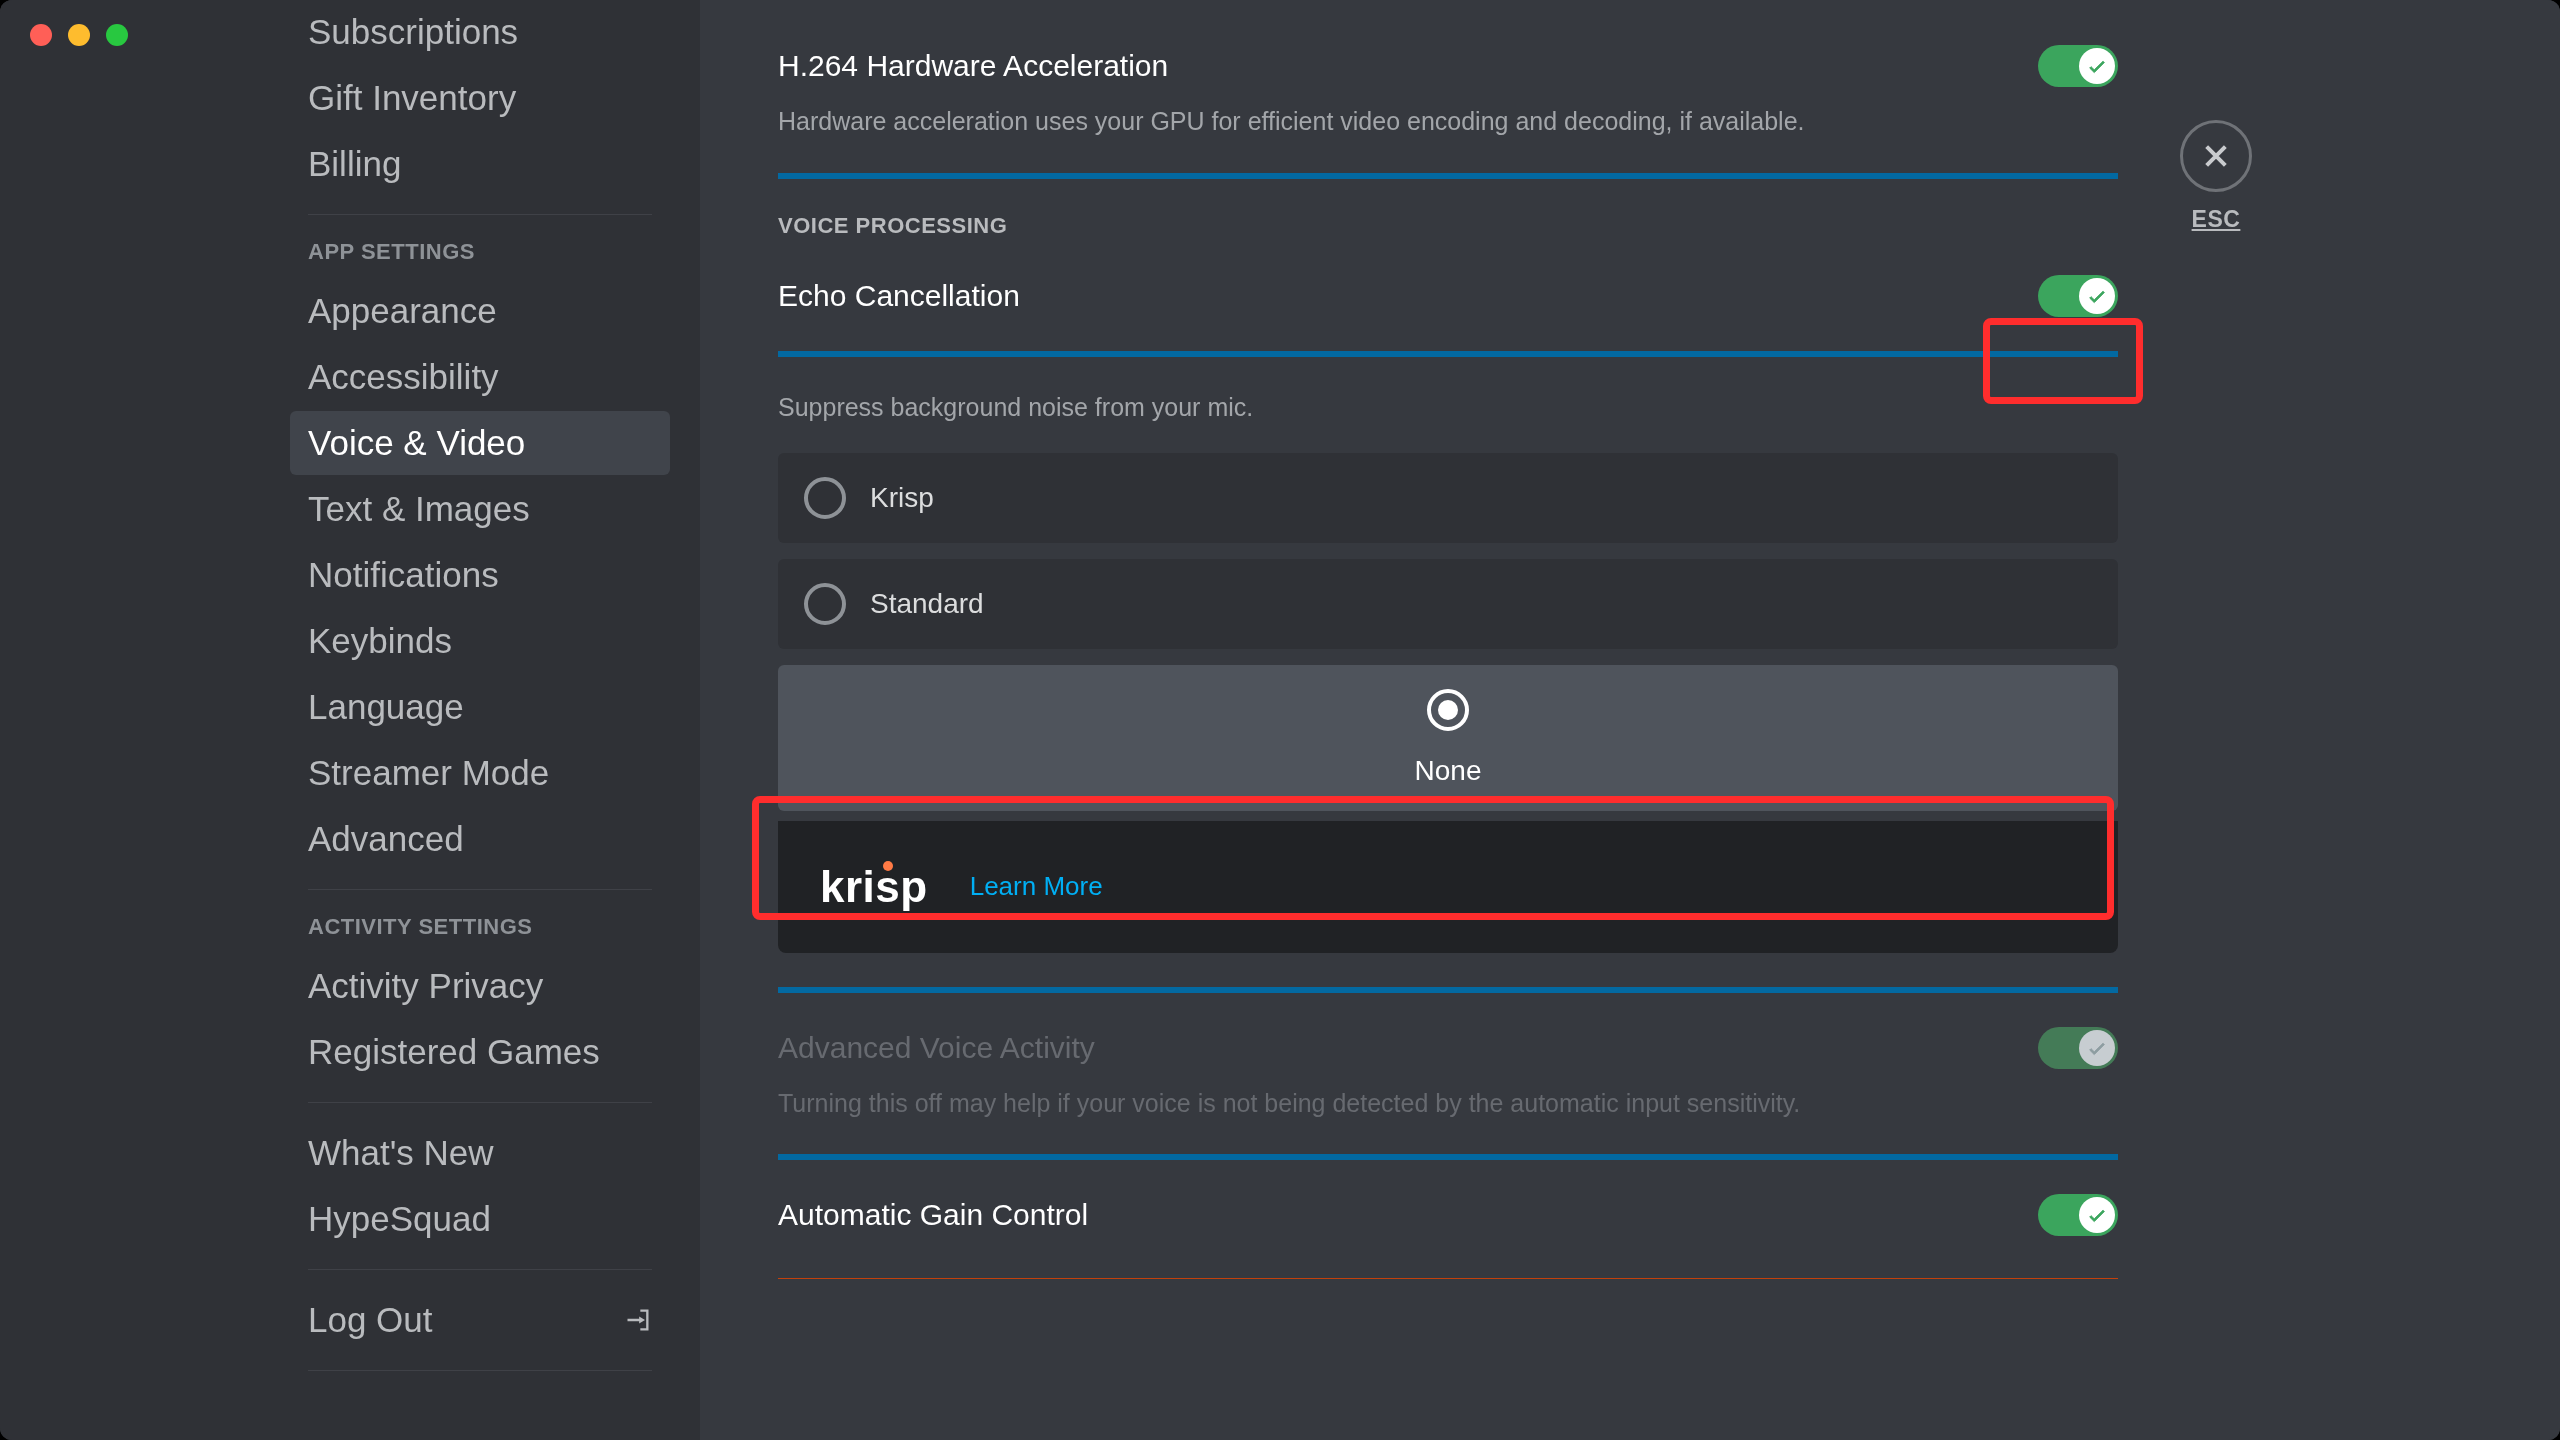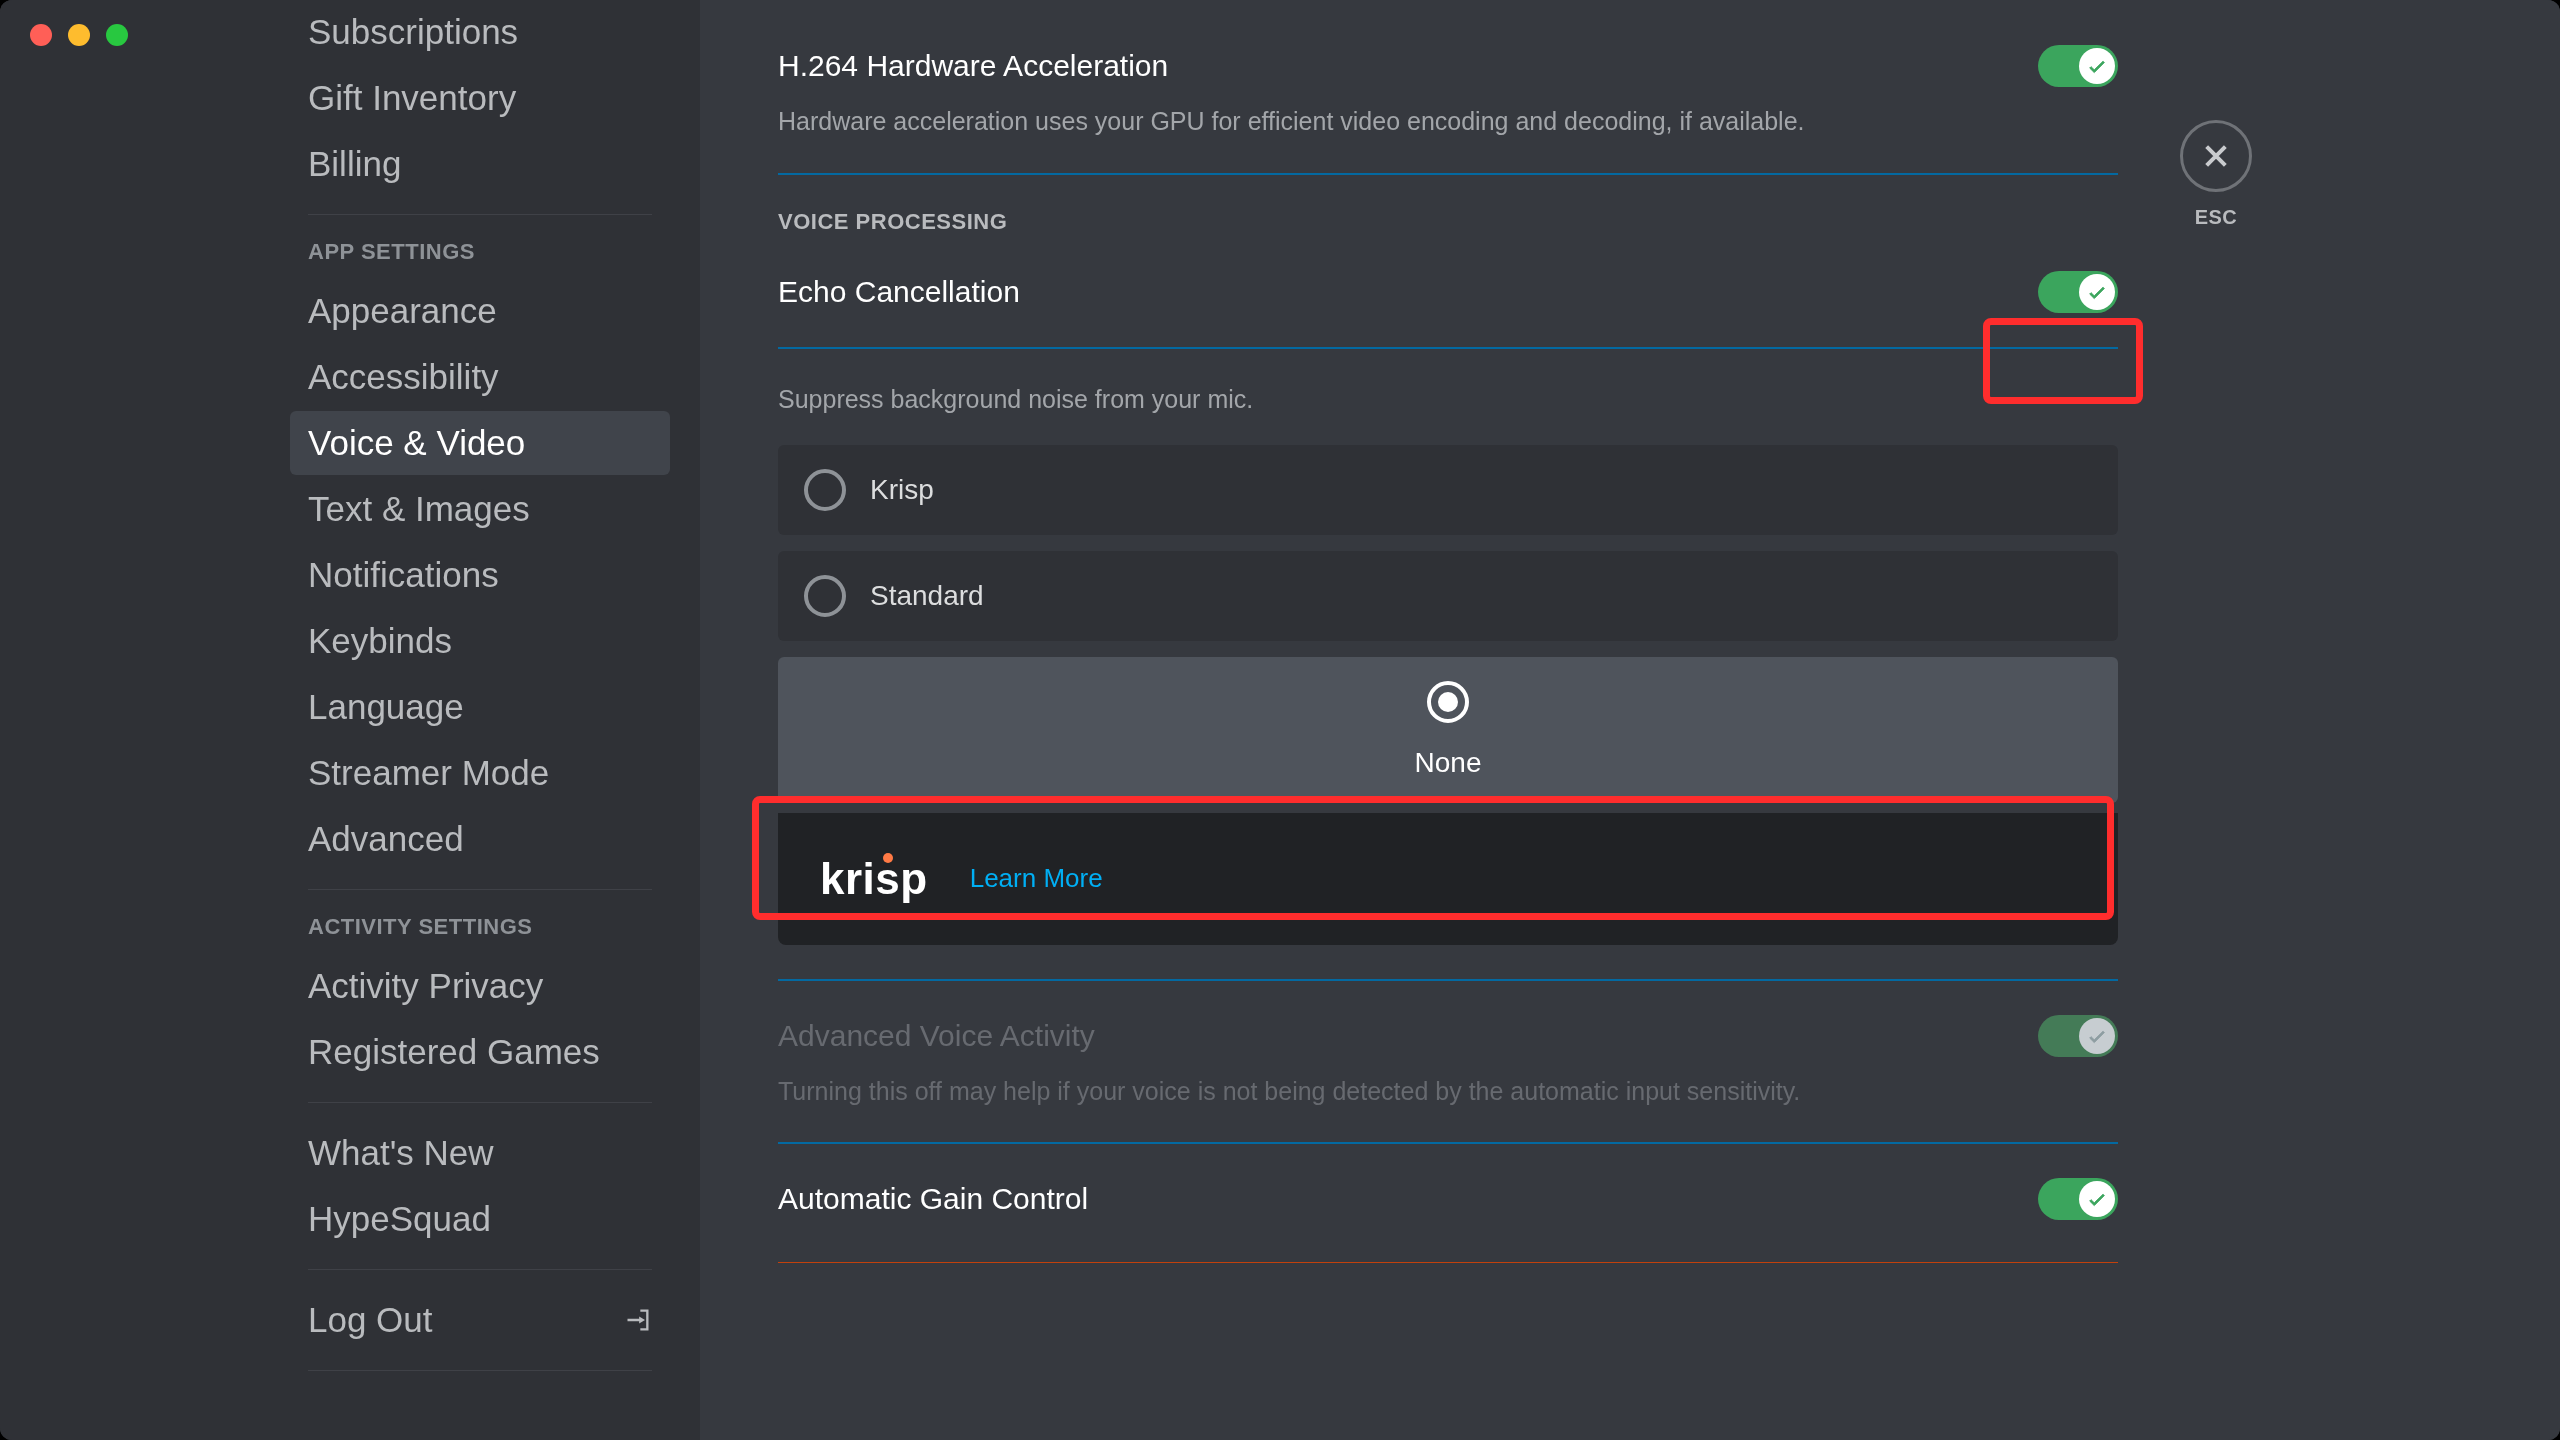--- a/index.html
+++ b/index.html
@@ -101,21 +101,21 @@
     overflow: hidden;
   }
   .content-inner {
     padding: 45px 0 0 78px;
     width: 1418px; 
   }
 
   .setting-block {
     padding-bottom: 34px;
     margin-bottom: 34px;
-    border-bottom: 2px solid #0369a1;
+    border-bottom: 6px solid #0369a1;
   }
   .setting-block.noborder { border-bottom: none; }
 
   .setting-row {
     display: flex;
     align-items: center;
     justify-content: space-between;
   }
   .setting-title {
     font-size: 30px;
@@ -259,24 +259,25 @@
     border: 3px solid #6f7277;
     border-radius: 50%;
     display: flex;
     align-items: center;
     justify-content: center;
     cursor: pointer;
     color: #c9cbce;
   }
   .close-btn svg { width: 32px; height: 32px; stroke: currentColor; stroke-width: 3; }
   .esc-label {
-    font-size: 20px;
+    font-size: 23px;
     color: #b9bbbe;
     font-weight: 600;
     letter-spacing: .5px;
+    text-decoration: underline;
   }
 </style>
 </head>
 <body>
 
 <div class="app-window">
 
   <div class="traffic-lights">
     <div class="tl red"></div>
     <div class="tl yellow"></div>

